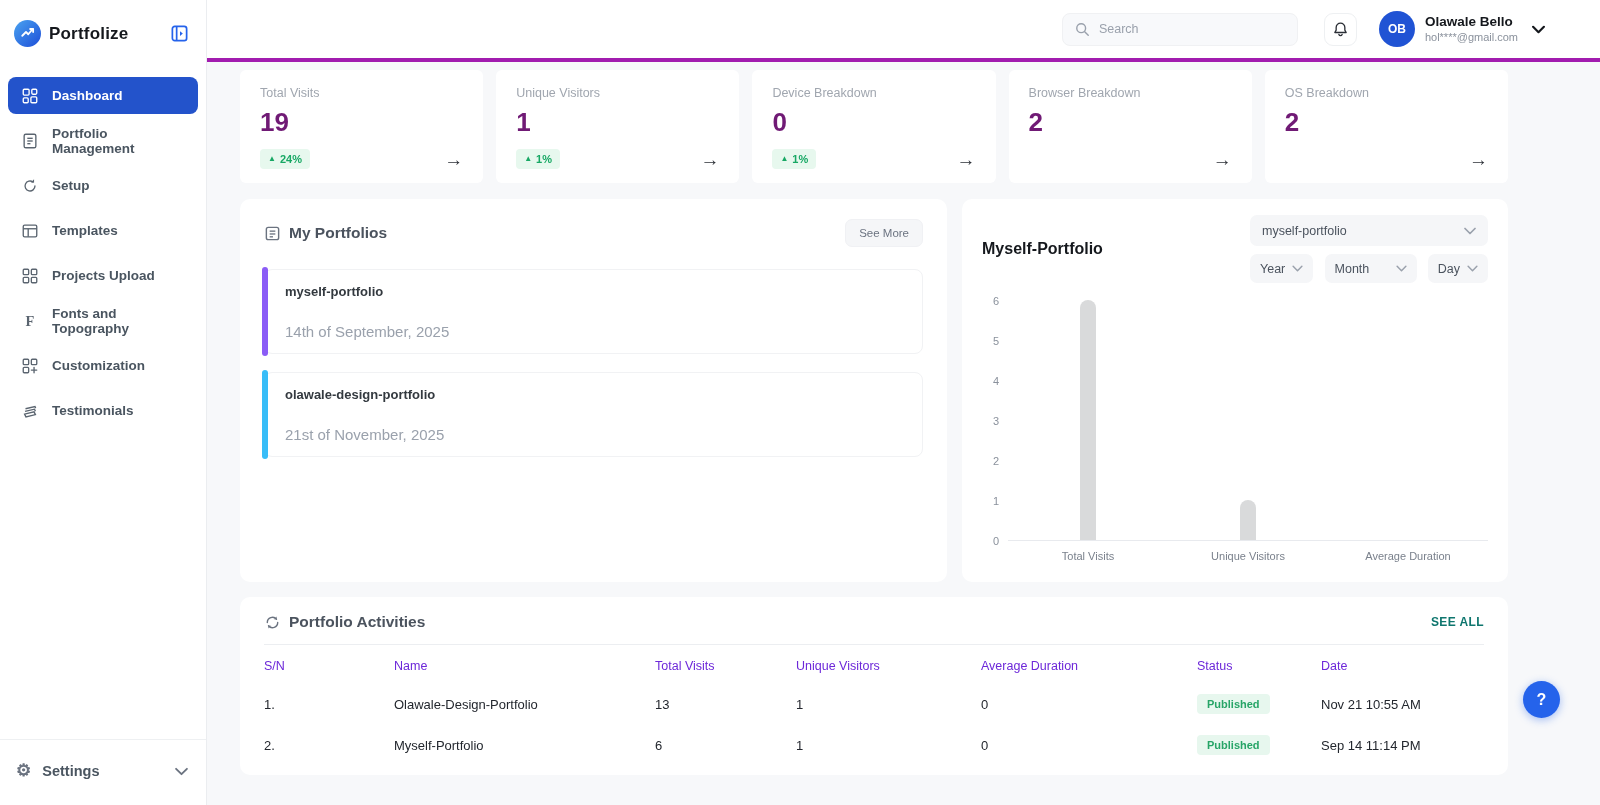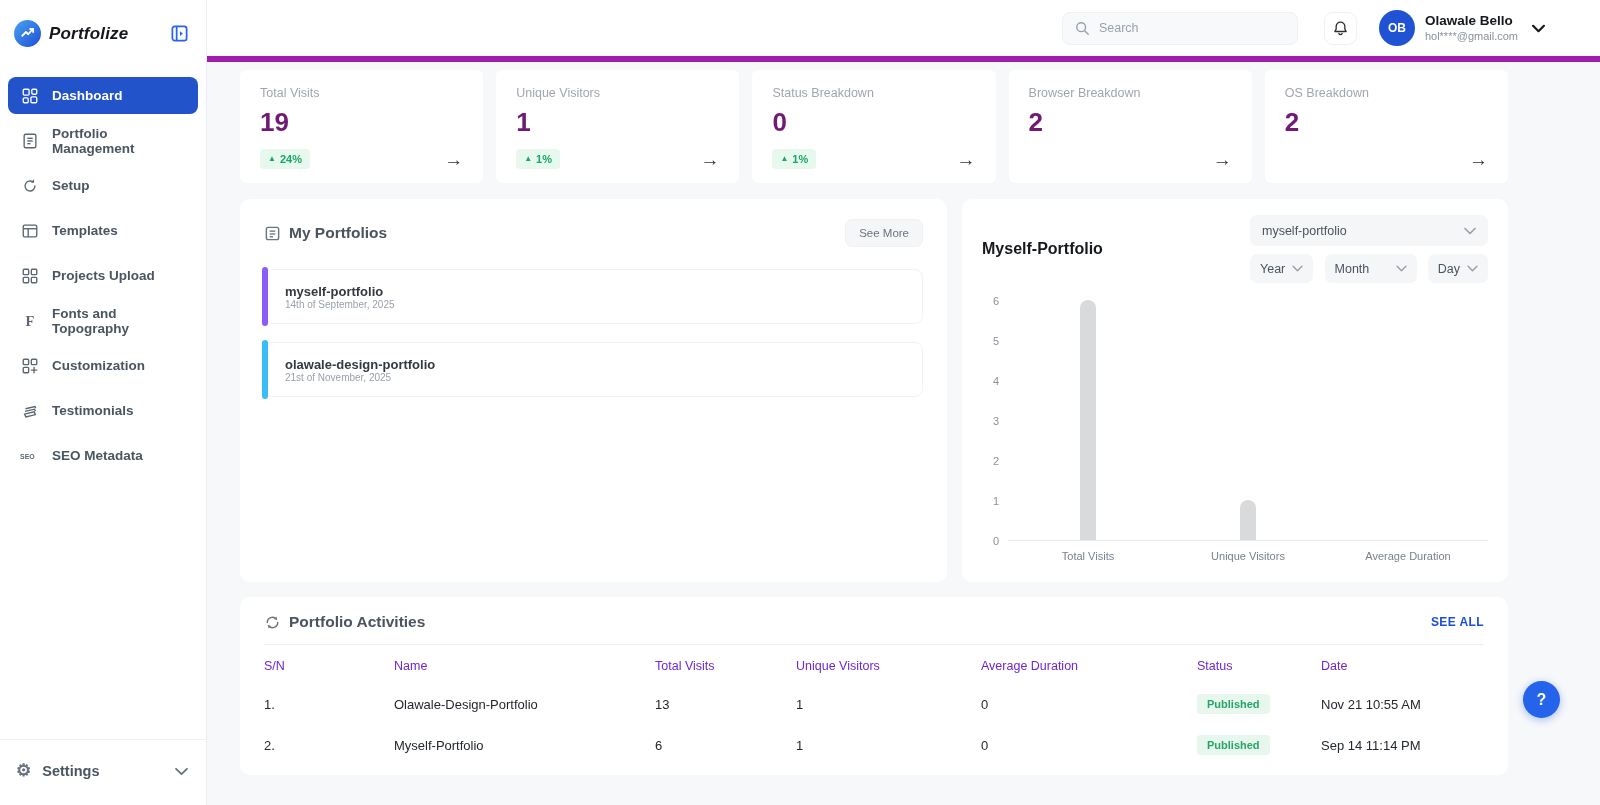--- a/index.html
+++ b/index.html
@@ -4,39 +4,39 @@
 <style>
   * { box-sizing: border-box; margin: 0; padding: 0; }
   html,body { width:1600px; height:805px; }
   body {
     font-family: "Liberation Sans", sans-serif;
     background:#f7f8fa; overflow:hidden; position:relative; color:#15181d;
   }
   
   .sidebar{ position:absolute; left:0; top:0; width:207px; height:805px;
     background:#fff; border-right:1px solid #ebedf0; display:flex; flex-direction:column; }
-  .logo-row{ display:flex; align-items:center; padding:20px 16px 0 14px;font-style:italic; }
+  .logo-row{ display:flex; align-items:center; padding:20px 16px 0 14px; }
   .logo-mark{ width:27px; height:27px; border-radius:50%;
     background:linear-gradient(135deg,#4aa3f0,#1d4ed8); display:flex; align-items:center; justify-content:center; flex:0 0 auto;}
   .logo-mark svg{ width:15px; height:15px; }
   .logo-text{ font-size:17px; font-weight:800; color:#15181d; margin-left:8px; letter-spacing:.2px;}
   .collapse-btn{ margin-left:auto; width:22px; height:22px; color:#2563eb; cursor:pointer; display:flex; align-items:center; justify-content:center;}
   .nav{ margin-top:30px; padding:0 8px; }
   .nav-item{ height:37px; margin-bottom:8px; border-radius:8px; display:flex; align-items:center;
     padding:0 12px; gap:13px; font-size:13.5px; font-weight:600; color:#4a5560; cursor:pointer; }
   .nav-item .nav-icon{ width:19px; height:19px; display:flex; align-items:center; justify-content:center; color:#5b6570; flex:0 0 auto;}
   .nav-item.active{ background:#2353cb; color:#fff; }
   .nav-item.active .nav-icon{ color:#fff; }
   .settings-row{ margin-top:auto; border-top:1px solid #eef0f2; padding:22px 18px 26px 16px;
     display:flex; align-items:center; gap:11px; font-size:14.5px; font-weight:700; color:#4a5560; cursor:pointer;}
   .settings-row .gear{ font-size:17px; color:#6b7380; line-height:1;}
   .settings-row .chev{ margin-left:auto; color:#6b7380; }
   
   .main{ position:absolute; left:207px; top:0; right:0; height:805px; display:flex; flex-direction:column;}
-  .topbar{ height:62px; background:#fff; border-bottom:6px solid #a21caf; display:flex; align-items:center;
+  .topbar{ height:62px; background:#fff; border-bottom:4px solid #a21caf; display:flex; align-items:center;
     padding:0 55px 0 33px; flex:0 0 auto;}
   .searchbox{ margin-left:auto; width:236px; height:33px; background:#f8f9fb; border:1px solid #f0f1f3;
     border-radius:8px; display:flex; align-items:center; padding:0 12px; gap:9px; color:#9aa1ac;}
   .searchbox input{ border:none; outline:none; background:transparent; font-size:12.5px; width:100%;
     font-family:"Liberation Sans",sans-serif; color:#3a4049;}
   .searchbox input::placeholder{ color:#9aa1ac;}
   .bell-btn{ margin-left:26px; width:33px; height:33px; border:1px solid #eef0f2; border-radius:9px;
     display:flex; align-items:center; justify-content:center; color:#2b2f36; cursor:pointer;}
   .avatar{ margin-left:22px; width:36px; height:36px; border-radius:50%; background:#2053d4; color:#fff;
     display:flex; align-items:center; justify-content:center; font-size:12px; font-weight:700; flex:0 0 auto;}
@@ -62,21 +62,21 @@
   .panel-head{ display:flex; align-items:center; }
   .panel-title{ font-size:15.5px; font-weight:700; color:#4b535e; margin-left:8px;}
   .panel-head-icon{ color:#6b7380; display:flex;}
   .see-more-btn{ margin-left:auto; background:#f5f6f8; border:1px solid #f0f1f4; border-radius:7px;
     font-size:11.5px; color:#6b7380; padding:7px 13px; cursor:pointer; font-family:inherit;}
   .pf-list{ margin-top:22px; display:flex; flex-direction:column; gap:18px;}
   .pf-item{ position:relative; border:1px solid #f1f2f4; border-radius:8px; padding:14px 18px 13px 20px;
     background:#fff; cursor:pointer;}
   .pf-accent{ position:absolute; left:-3px; top:-3px; bottom:-3px; width:6px; border-radius:8px;}
   .pf-name{ font-size:13px; font-weight:600; color:#33393f;}
-  .pf-date{ font-size:10px; color:#9aa1ac; margin-top:0;}
+  .pf-date{ font-size:15px; color:#9aa1ac; margin-top:24px;}
   
   .chart-panel{ flex:1; padding:16px 20px 12px;}
   .chart-head{ display:flex; align-items:center;}
   .chart-title{ font-size:16px; font-weight:800; color:#15181d;}
   .chart-controls{ margin-left:auto; width:238px; display:flex; flex-direction:column; gap:8px;}
   .select-box{ height:31px; background:#f5f6f8; border-radius:7px; display:flex; align-items:center;
     padding:0 12px; font-size:12.5px; color:#4b535e; cursor:pointer;}
   .select-box .chev{ margin-left:auto; color:#9aa1ac; display:flex;}
   .filters{ display:flex; justify-content:space-between;}
   .filter-btn{ height:29px; background:#f5f6f8; border:none; border-radius:7px; font-size:12.5px; color:#4b535e;
@@ -87,21 +87,21 @@
   .y-axis{ width:26px; position:relative; height:240px; flex:0 0 auto;}
   .y-tick{ position:absolute; right:9px; font-size:11px; color:#8a919c; transform:translateY(-50%);}
   .plot{ flex:1; height:240px; border-bottom:1px solid #e8eaee; display:flex; position:relative;}
   .plot-col{ flex:1; position:relative;}
   .bar{ position:absolute; bottom:0; left:50%; transform:translateX(-50%); width:16px;
     background:#d9dadb; border-radius:9px 9px 0 0;}
   .x-labels{ display:flex; margin-left:26px; margin-top:9px;}
   .x-label{ flex:1; text-align:center; font-size:11px; color:#7a818c;}
   
   .activities{ margin-top:15px; padding:16px 24px 20px;}
-  .see-all{ margin-left:auto; color:#1d4ed8; font-size:12px; font-weight:700; letter-spacing:.4px; cursor:pointer;}
+  .see-all{ margin-left:auto; color:#0f766e; font-size:12px; font-weight:700; letter-spacing:.4px; cursor:pointer;}
   .act-divider{ border-bottom:1px solid #eceef1; margin-top:13px;}
   .act-table{ display:grid; grid-template-columns:130px 261px 141px 185px 216px 124px 1fr; }
   .act-th{ padding-top:14px; font-size:12.5px; color:#6d28d9;}
   .act-td{ padding-top:21px; font-size:13px; color:#23272e; font-weight:500; display:flex; align-items:center;}
   .status-badge{ background:#e7f7ee; color:#27a567; font-size:11px; font-weight:600; border-radius:4px; padding:4px 10px;}
   
   .help-btn{ position:absolute; left:1523px; top:681px; width:37px; height:37px; border-radius:50%;
     background:#2563eb; color:#fff; font-size:16px; font-weight:700; display:flex; align-items:center;
     justify-content:center; box-shadow:0 2px 8px rgba(37,99,235,.4); cursor:pointer;}
 </style>
@@ -200,28 +200,20 @@
   </div>
       <div class="nav-item">
     <span class="nav-icon">
           <svg viewBox="0 0 20 20" width="18" height="18">
             <path d="M4 13.5 14.5 11l1.5 3-10.5 2.5z" fill="none" stroke="currentColor" stroke-width="1.5"></path>
             <path d="M4.5 10.5 15 8l1 2.2" fill="none" stroke="currentColor" stroke-width="1.5"></path>
             <path d="M5 7.5 15.5 5l.8 1.8" fill="none" stroke="currentColor" stroke-width="1.5"></path>
           </svg>
         </span>
     <span class="nav-label">Testimonials</span>
-  </div>
-      <div class="nav-item">
-    <span class="nav-icon">
-          <svg viewBox="0 0 26 20" width="24" height="18">
-            <text x="0" y="14.5" font-family="Liberation Sans, sans-serif" font-size="9.5" font-weight="bold" fill="currentColor">SEO</text>
-          </svg>
-        </span>
-    <span class="nav-label">SEO Metadata</span>
   </div>
     </nav>
 
   <div class="settings-row">
     <span class="gear">⚙</span>
     <span>Settings</span>
     <span class="chev">
       <svg viewBox="0 0 12 8" width="13" height="9">
           <path d="M1 1.5 6 6.5 11 1.5" fill="none" stroke="currentColor" stroke-width="1.7" stroke-linecap="round" stroke-linejoin="round"></path>
         </svg>
@@ -280,21 +272,21 @@
     <div class="stat-value">1</div>
     <div class="stat-foot">
       <span class="stat-badge">
               <span class="tri">▲</span>
               <span class="badge-text">1%</span>
             </span>
       <span class="stat-arrow">→</span>
     </div>
   </div>
         <div class="stat-card">
-    <div class="stat-label">Status Breakdown</div>
+    <div class="stat-label">Device Breakdown</div>
     <div class="stat-value">0</div>
     <div class="stat-foot">
       <span class="stat-badge">
               <span class="tri">▲</span>
               <span class="badge-text">1%</span>
             </span>
       <span class="stat-arrow">→</span>
     </div>
   </div>
         <div class="stat-card">

